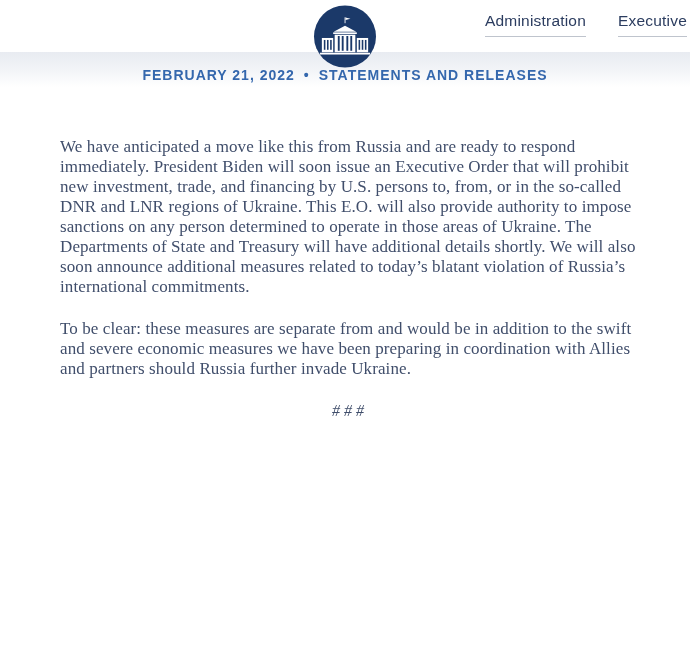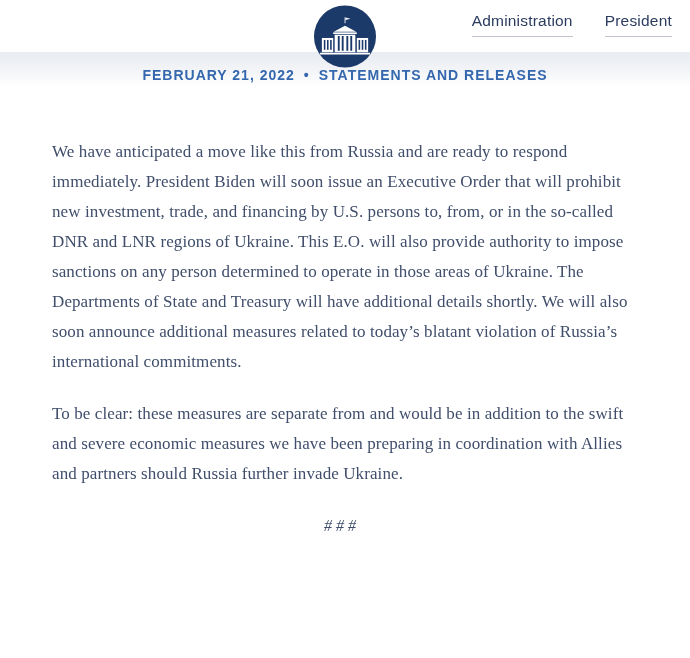--- a/index.html
+++ b/index.html
@@ -25,21 +25,21 @@
     position: absolute;
     top: 5px; left: 50%;
     transform: translateX(-50%);
     width: 63px; height: 63px;
     z-index: 2;
     display: block;
     cursor: pointer;
   }
   .nav {
     position: absolute;
-    top: 12px; right: 18px;
+    top: 12px; right: 3px;
     display: flex;
     gap: 32px;
     z-index: 2;
     justify-content: center;
   }
   .nav a {
     text-decoration: none;
     color: #2b3c5f;
     font-size: 15.5px;
     font-weight: 500;
@@ -63,25 +63,25 @@
   .meta .sep {
     display: inline-block;
     margin: 0 9px;
   }
   .meta a { color: #3467ad; text-decoration: none; cursor: pointer; }
 
   
   article {
     position: absolute;
     top: 137px;
-    left: 52px;
+    left: 60px;
     width: 580px;
     font-family: "Liberation Serif", "DejaVu Serif", serif;
     font-size: 17px;
-    line-height: 30px;
+    line-height: 20px;
     letter-spacing: 0.1px;
     color: #404e6b;
   }
   article p { margin: 0 0 22px 0; }
   .end-mark {
     text-align: center;
     font-style: italic;
     font-size: 16px;
     letter-spacing: 4px;
     margin-top: 5px;
@@ -125,21 +125,21 @@
         <rect x="16.9" y="35.5" width="1.6" height="10"></rect>
         <rect x="45.8" y="35.5" width="1.6" height="10"></rect>
         <rect x="49" y="35.5" width="1.6" height="10"></rect>
         <rect x="52.2" y="35.5" width="1.6" height="10"></rect>
       </g>
     </svg>
   </a>
 
   <nav class="nav">
     <a>Administration</a>
-    <a>President</a>
+    <a>Executive</a>
   </nav>
 
   <div class="meta">
     <span>FEBRUARY 21, 2022</span><span class="sep">•</span><a>STATEMENTS AND RELEASES</a>
   </div>
 
   <article>
     <p>We have anticipated a move like this from Russia and are ready to respond immediately. President Biden will soon issue an Executive Order that will prohibit new investment, trade, and financing by U.S. persons to, from, or in the so-called DNR and LNR regions of Ukraine. This E.O. will also provide authority to impose sanctions on any person determined to operate in those areas of Ukraine. The Departments of State and Treasury will have additional details shortly. We will also soon announce additional measures related to today’s blatant violation of Russia’s international commitments.</p>
     <p>To be clear: these measures are separate from and would be in addition to the swift and severe economic measures we have been preparing in coordination with Allies and partners should Russia further invade Ukraine.</p>
     <div class="end-mark">###</div>

